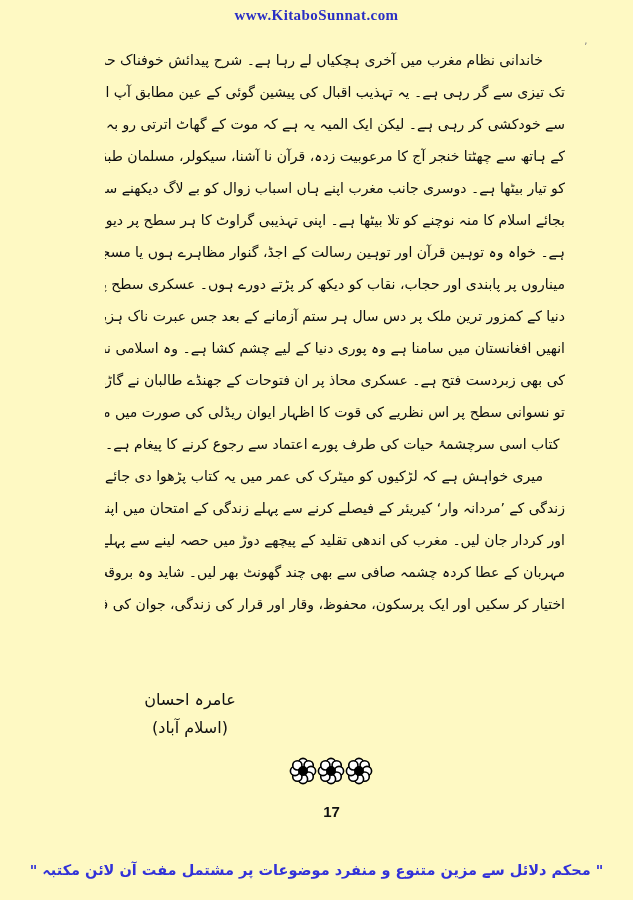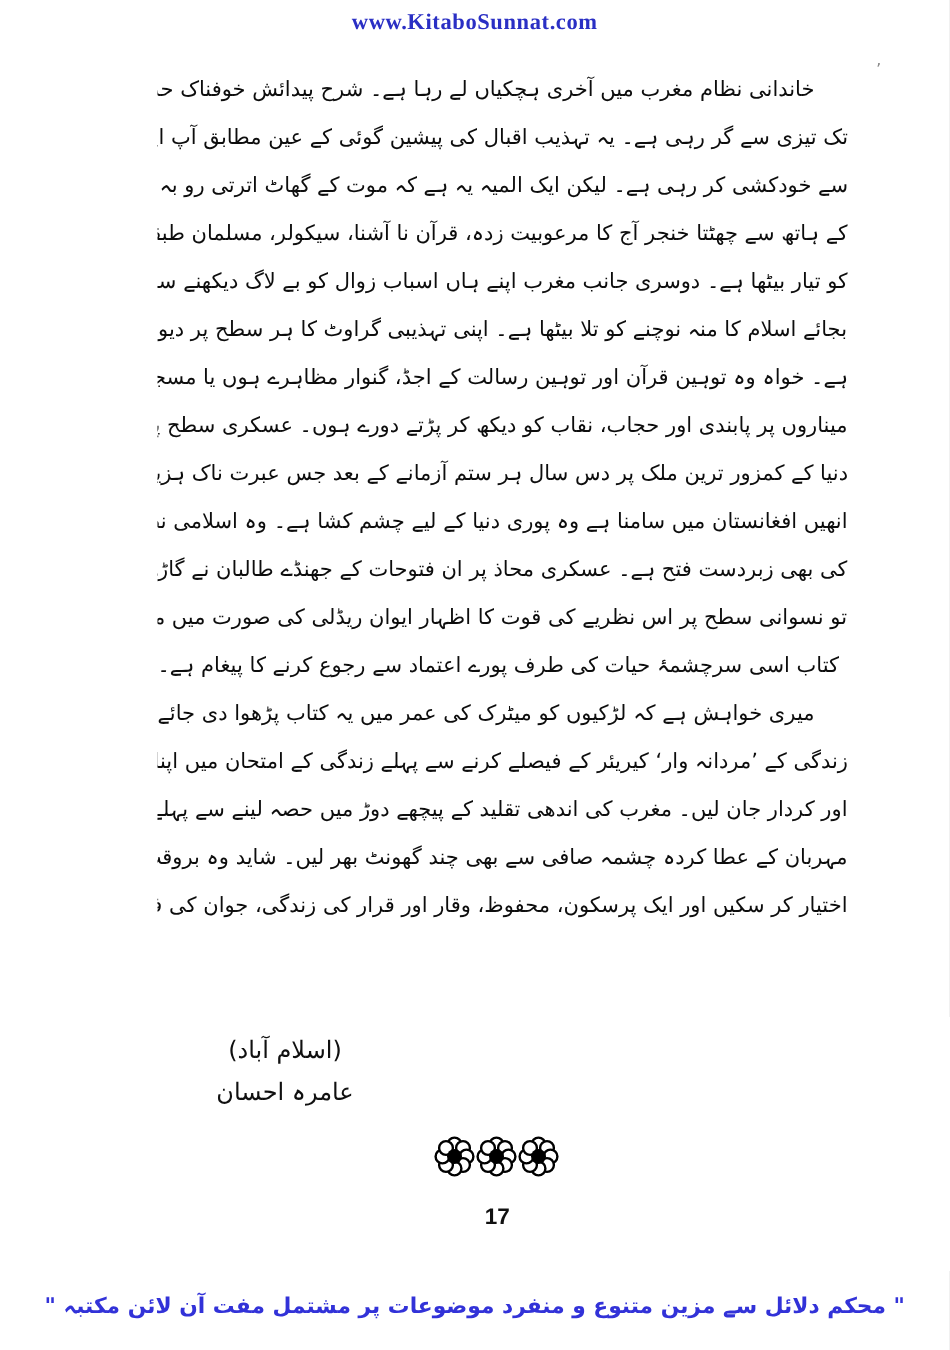--- a/index.html
+++ b/index.html
@@ -1,20 +1,20 @@
 <!DOCTYPE html>
 <html lang="ur"><head>
 <meta charset="utf-8">
 <style>
   html,body{margin:0;padding:0;background:#e8e8e8;}
   .page{
     position:relative;
     width:633px;height:900px;
     margin:0 auto;
-    background:#ffffff;
+    background:#fef9c3;
     overflow:hidden;
     font-family:"DejaVu Sans",sans-serif;
   }
   .header{
     position:absolute;top:7px;left:0;right:0;
     text-align:center;
     font-family:"Liberation Serif",serif;
     font-weight:bold;font-size:15px;letter-spacing:.4px;
     color:#2a2fc4;
   }
@@ -89,22 +89,22 @@
     <div class="line endline">کتاب اسی سرچشمۂ حیات کی طرف پورے اعتماد سے رجوع کرنے کا پیغام ہے۔</div>
 
     <div class="line indent">میری خواہش ہے کہ لڑکیوں کو میٹرک کی عمر میں یہ کتاب پڑھوا دی جائے تا کہ</div>
     <div class="line">زندگی کے ’مردانہ وار‘ کیریئر کے فیصلے کرنے سے پہلے زندگی کے امتحان میں اپنا مقام</div>
     <div class="line">اور کردار جان لیں۔ مغرب کی اندھی تقلید کے پیچھے دوڑ میں حصہ لینے سے پہلے خالق</div>
     <div class="line">مہربان کے عطا کردہ چشمہ صافی سے بھی چند گھونٹ بھر لیں۔ شاید وہ بروقت صحیح سمت</div>
     <div class="line">اختیار کر سکیں اور ایک پرسکون، محفوظ، وقار اور قرار کی زندگی، جوان کی فطرت کی عمیق</div>
   </div>
 
   <div class="signature">
+    <div>عامرہ احسان</div>
     <div>(اسلام آباد)</div>
-    <div>عامرہ احسان</div>
   </div>
 
   <div class="ornaments">
     <svg width="84" height="28" viewBox="0 0 84 28" aria-hidden="true">
       <defs>
         <g id="flower">
           <g fill="#ffffff" stroke="#000000" stroke-width="1.6">
             <circle cx="0" cy="-8" r="4.6"></circle>
             <circle cx="5.66" cy="-5.66" r="4.6"></circle>
             <circle cx="8" cy="0" r="4.6"></circle>

